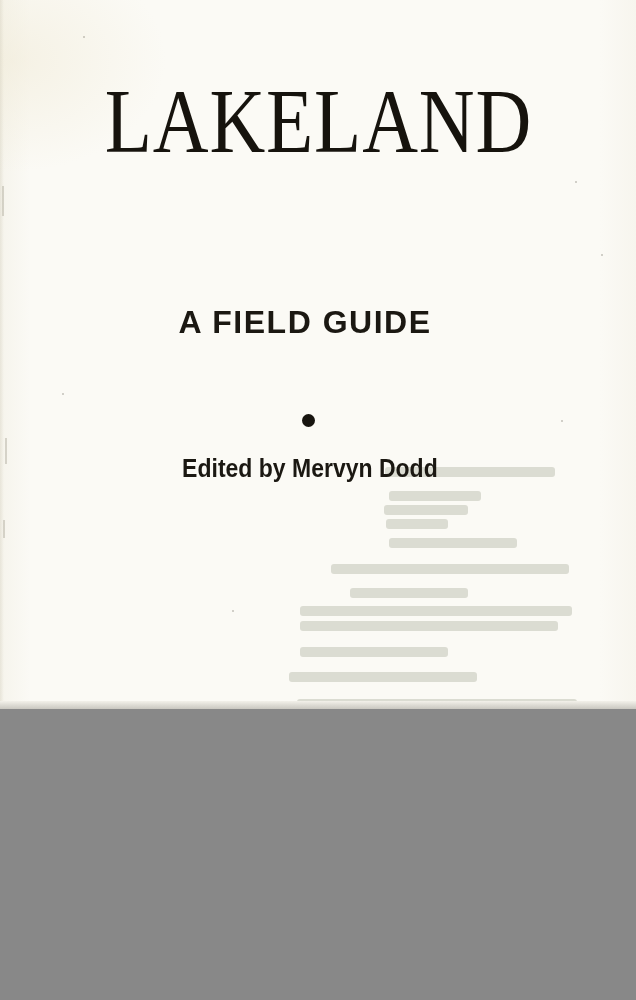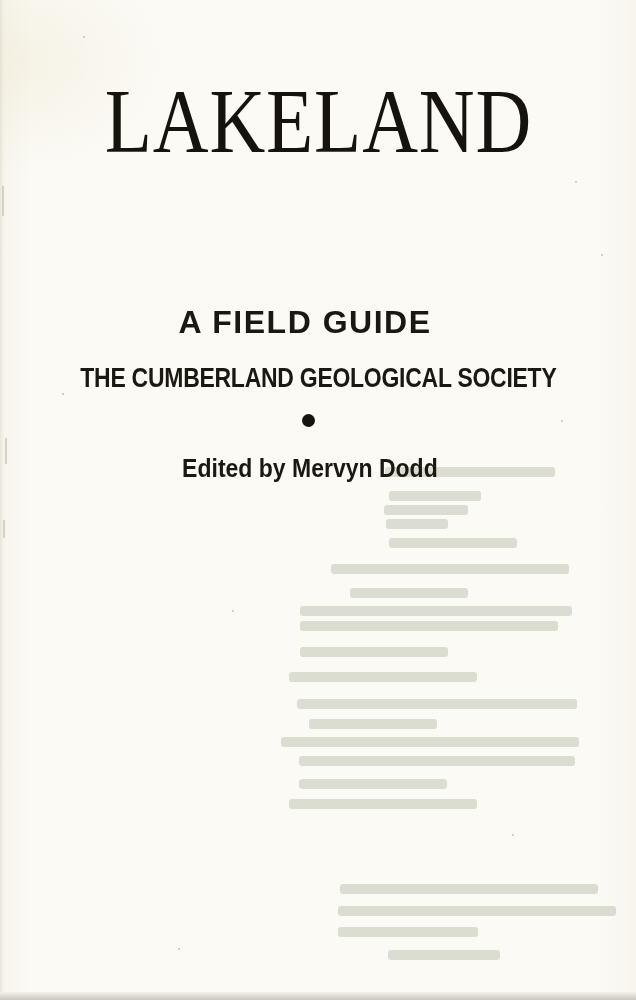--- a/index.html
+++ b/index.html
@@ -1,17 +1,17 @@
 <!DOCTYPE html>
 <html><head>
 <meta charset="utf-8">
 <style>
   html,body{margin:0;padding:0;background:#888;}
   .page{
-    position:relative;width:636px;height:1000px;overflow:hidden;
+    position:relative;width:636px;height:709px;overflow:hidden;
     background:
       radial-gradient(220px 160px at 12px 60px, rgba(240,234,214,.55), rgba(240,234,214,0) 70%),
       linear-gradient(90deg, #f6f4ec 0, #fbfaf5 30px, #fbfaf5 600px, #f7f5ee 636px),
       #fbfaf5;
     font-family:"Liberation Sans", sans-serif;
   }
   
   .title{position:absolute;left:0;right:0;top:85px;text-align:center;color:#16130d;}
   .title-line{height:72.6px;line-height:72.6px;font-family:"Liberation Serif", serif;
     font-size:92px;font-weight:400;white-space:nowrap;}
@@ -92,23 +92,20 @@
   <div class="left-soft"></div>
 
   <div class="title">
     <div class="title-line">
       <span>LAKELAND</span>
     </div>
   </div>
 
   <div class="subtitle">A FIELD GUIDE</div>
 
-  <div class="society">
-    <span>THE CUMBERLAND GEOLOGICAL SOCIETY</span>
-  </div>
 
   <div class="dot"></div>
 
   <div class="editor">
     <span>Edited by Mervyn Dodd</span>
   </div>
 
 
   <div class="bottom-edge"></div>
 </div>

